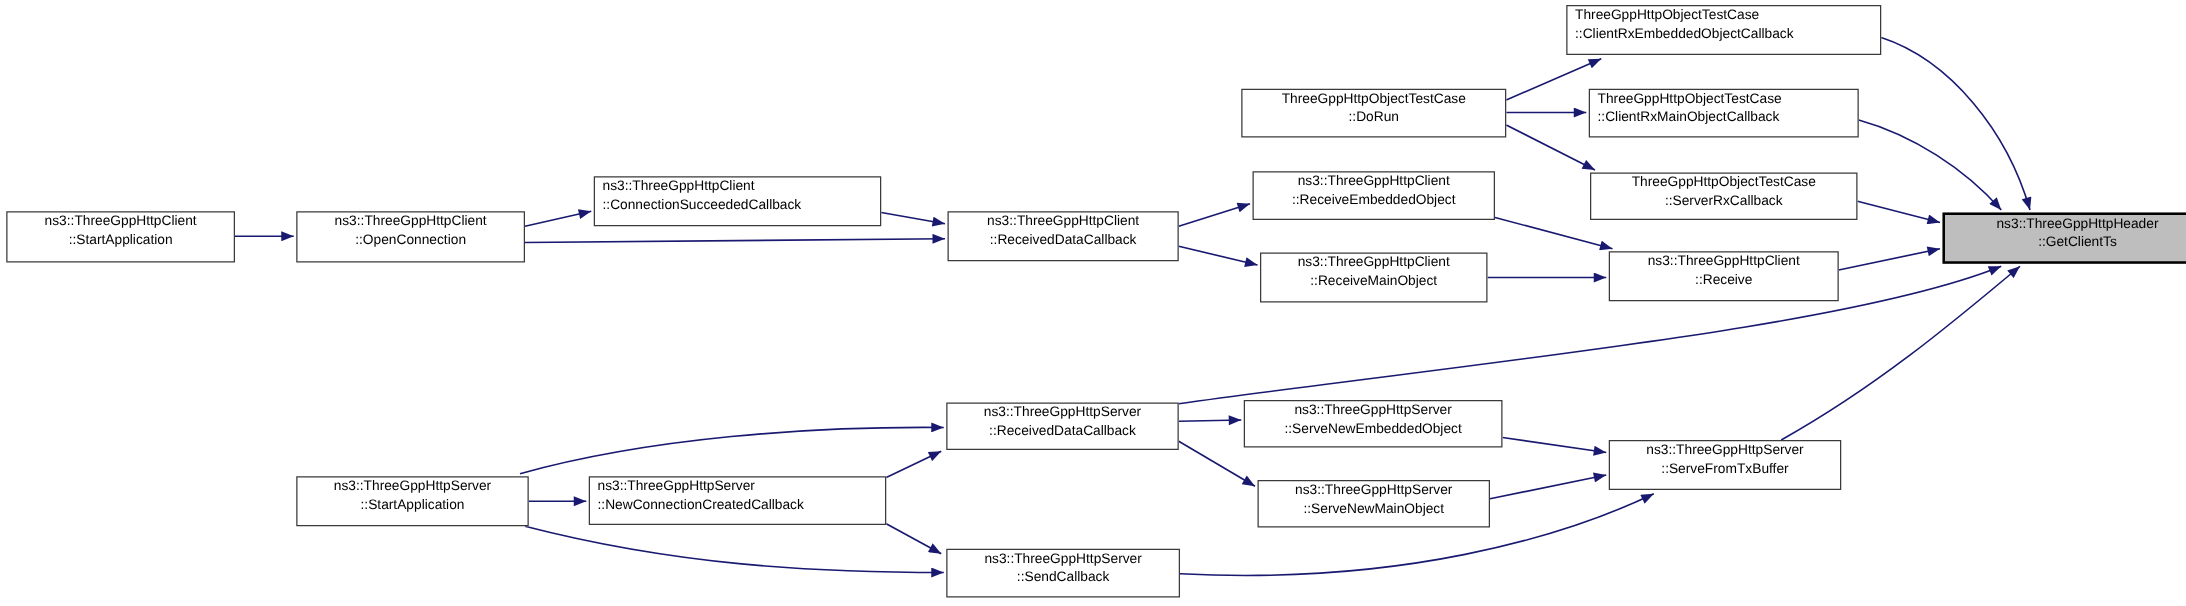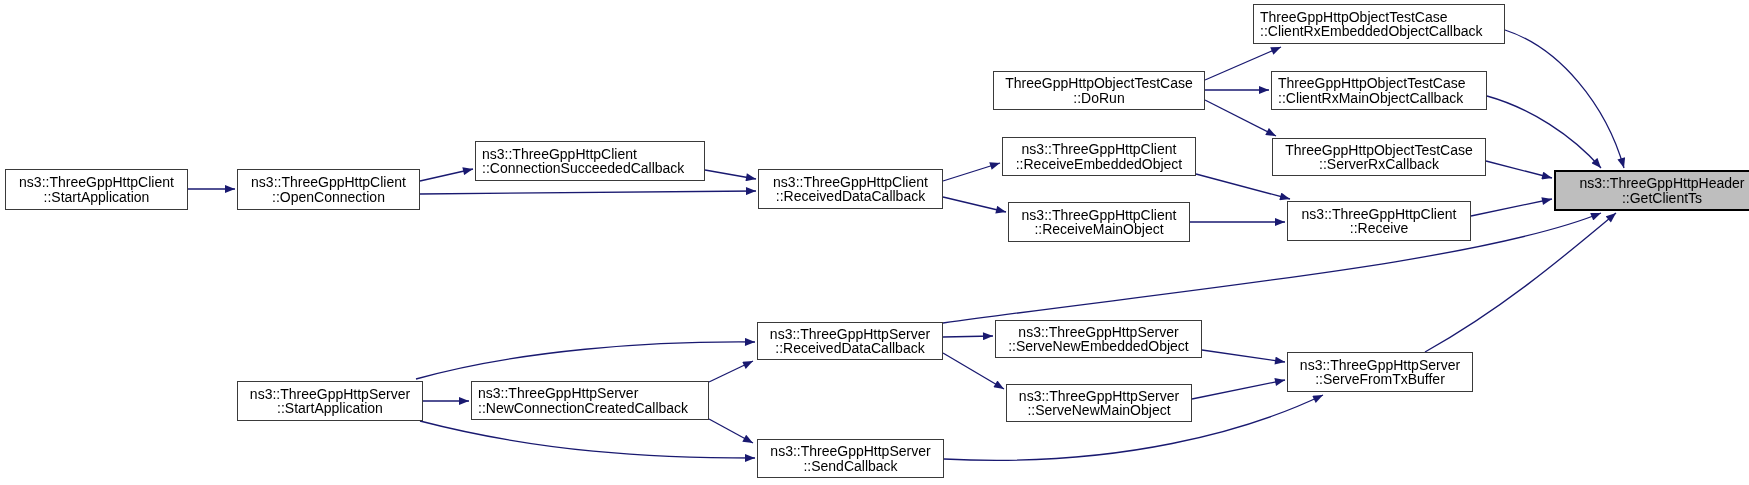--- a/index.html
+++ b/index.html
@@ -29,24 +29,23 @@
     fill: none;
     stroke: var(--edge-color);
     stroke-width: 1.3;
   }
   .node {
     position: absolute;
     box-sizing: border-box;
     background: var(--node-fill);
     border: 1px solid var(--node-border);
     color: var(--text-color);
-    font-size: 14px;
+    font-size: 11px;
     line-height: 14.5px;
     display: flex;
-    align-items: center;
     justify-content: center;
     text-align: center;
     cursor: pointer;
   }
   .node .node-label { white-space: pre-line; }
   .node.align-left {
     justify-content: flex-start;
     text-align: left;
     padding-left: 6px;
   }

